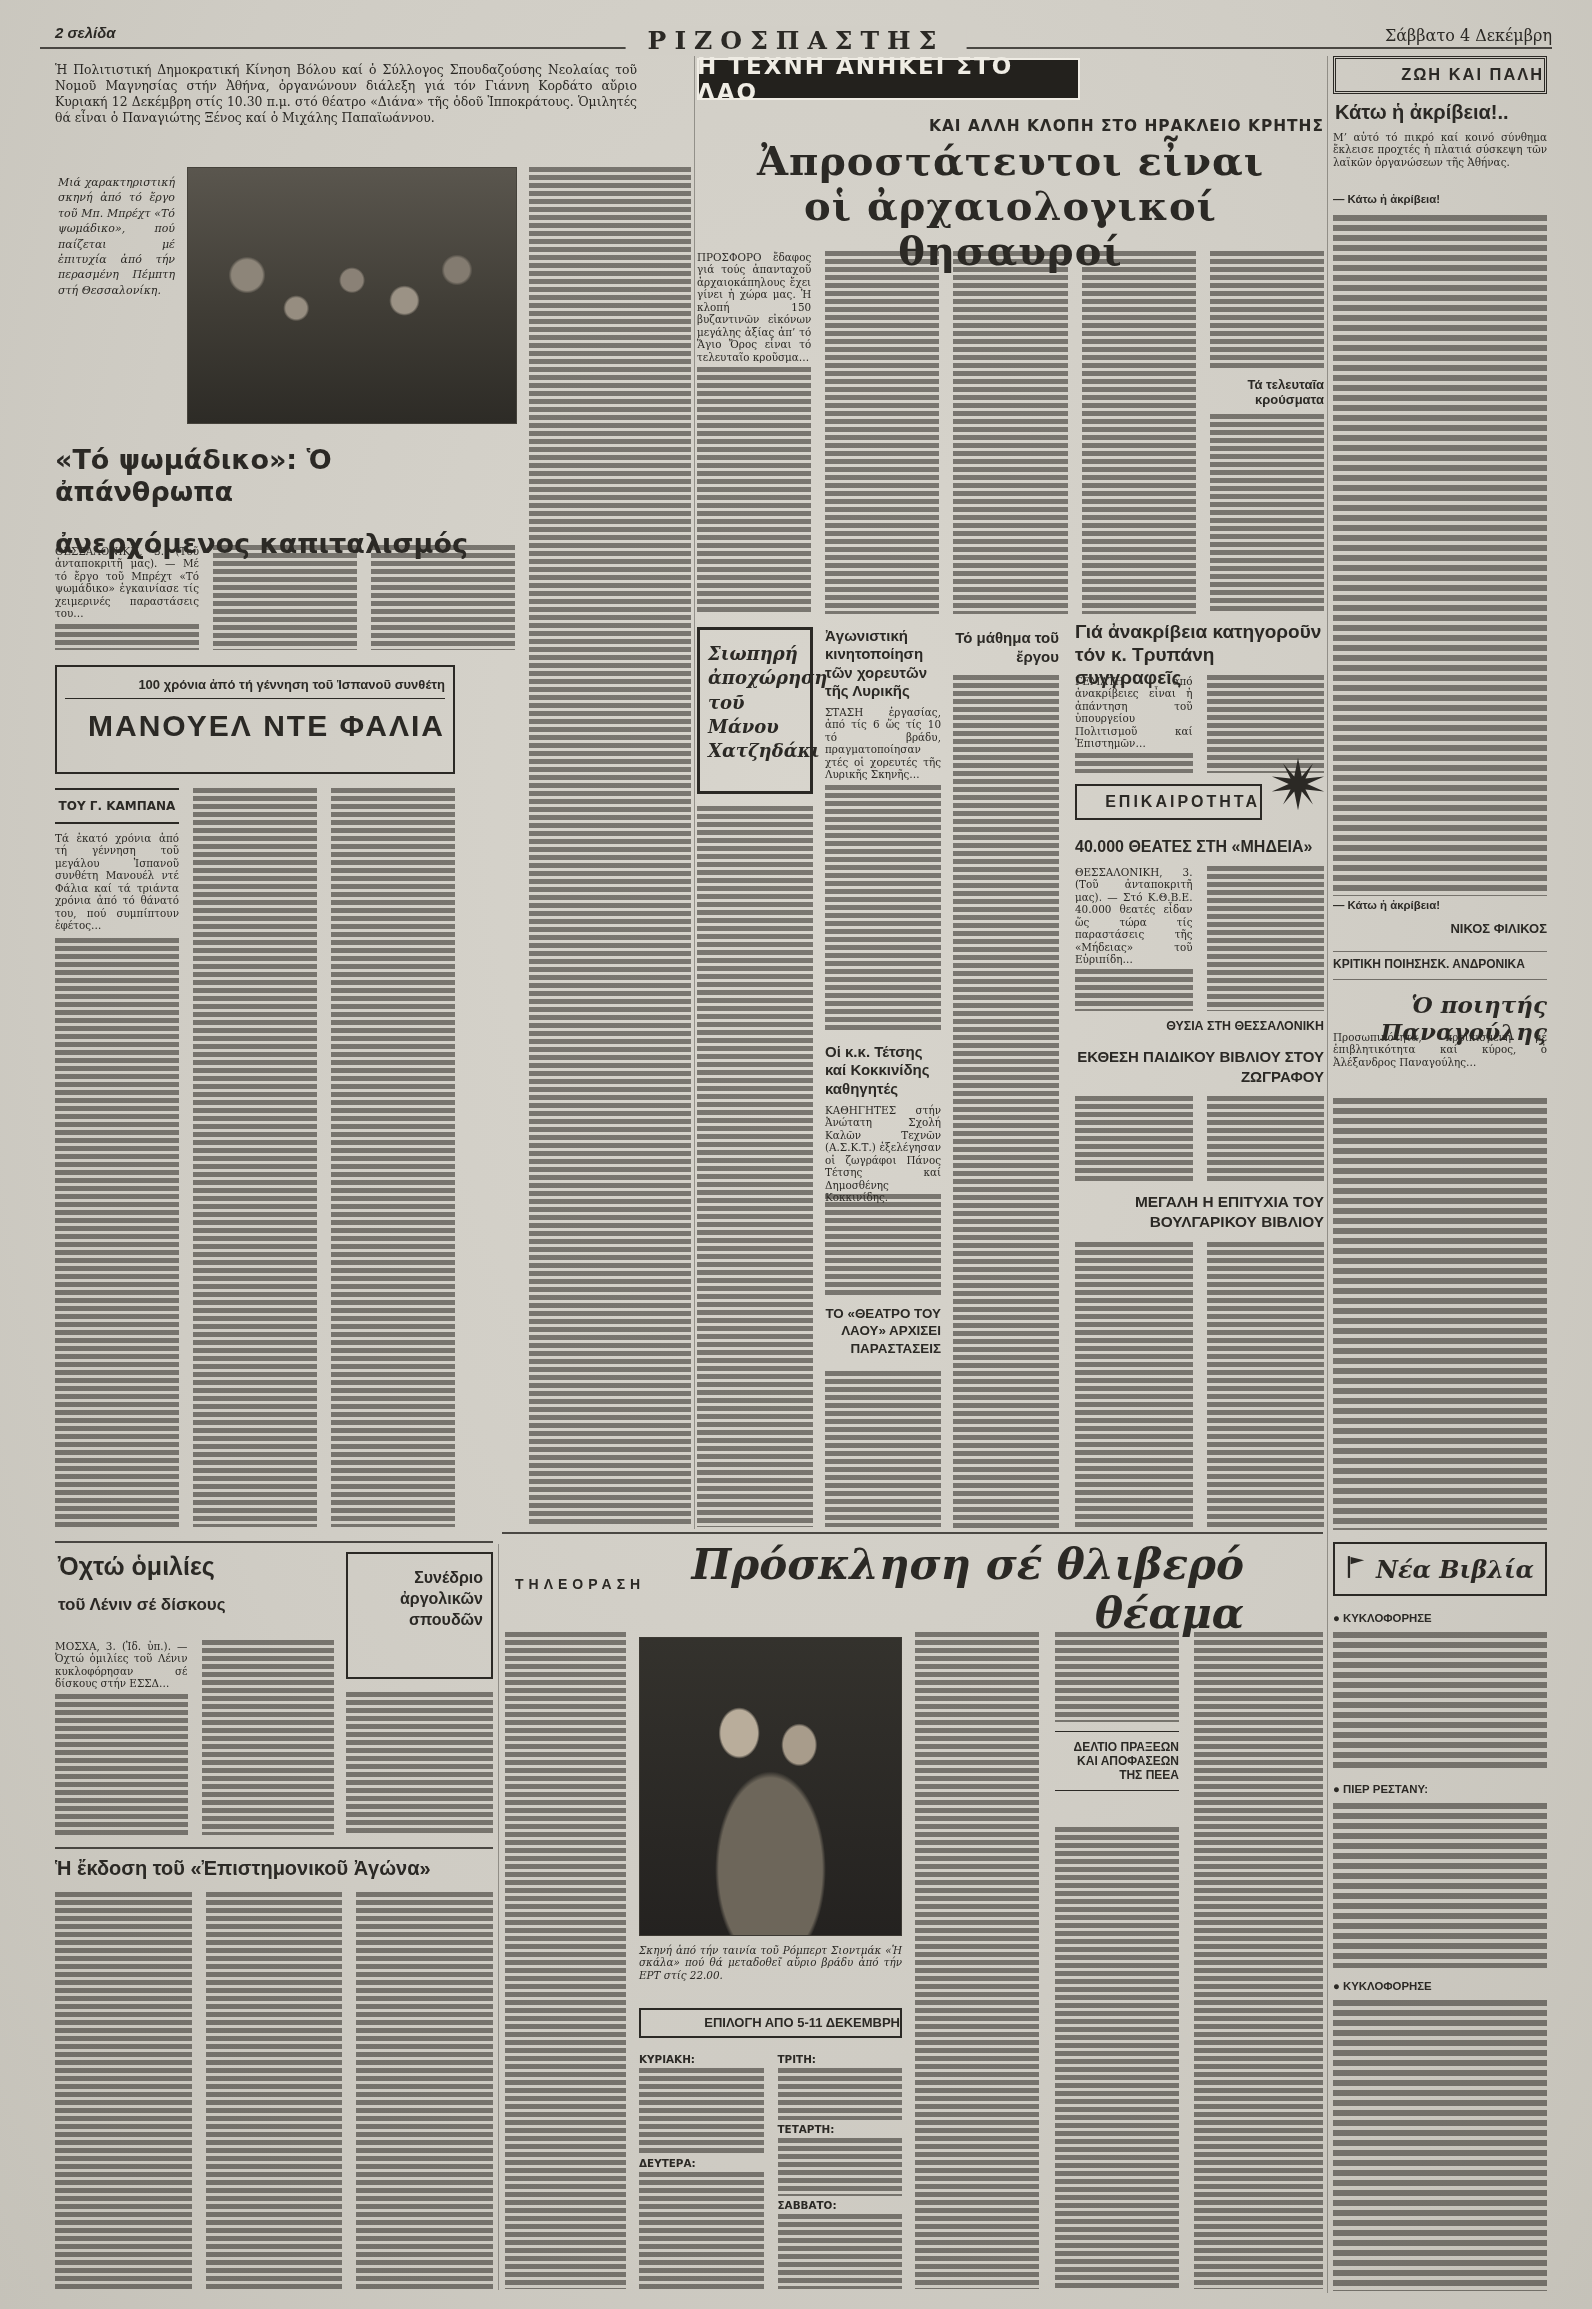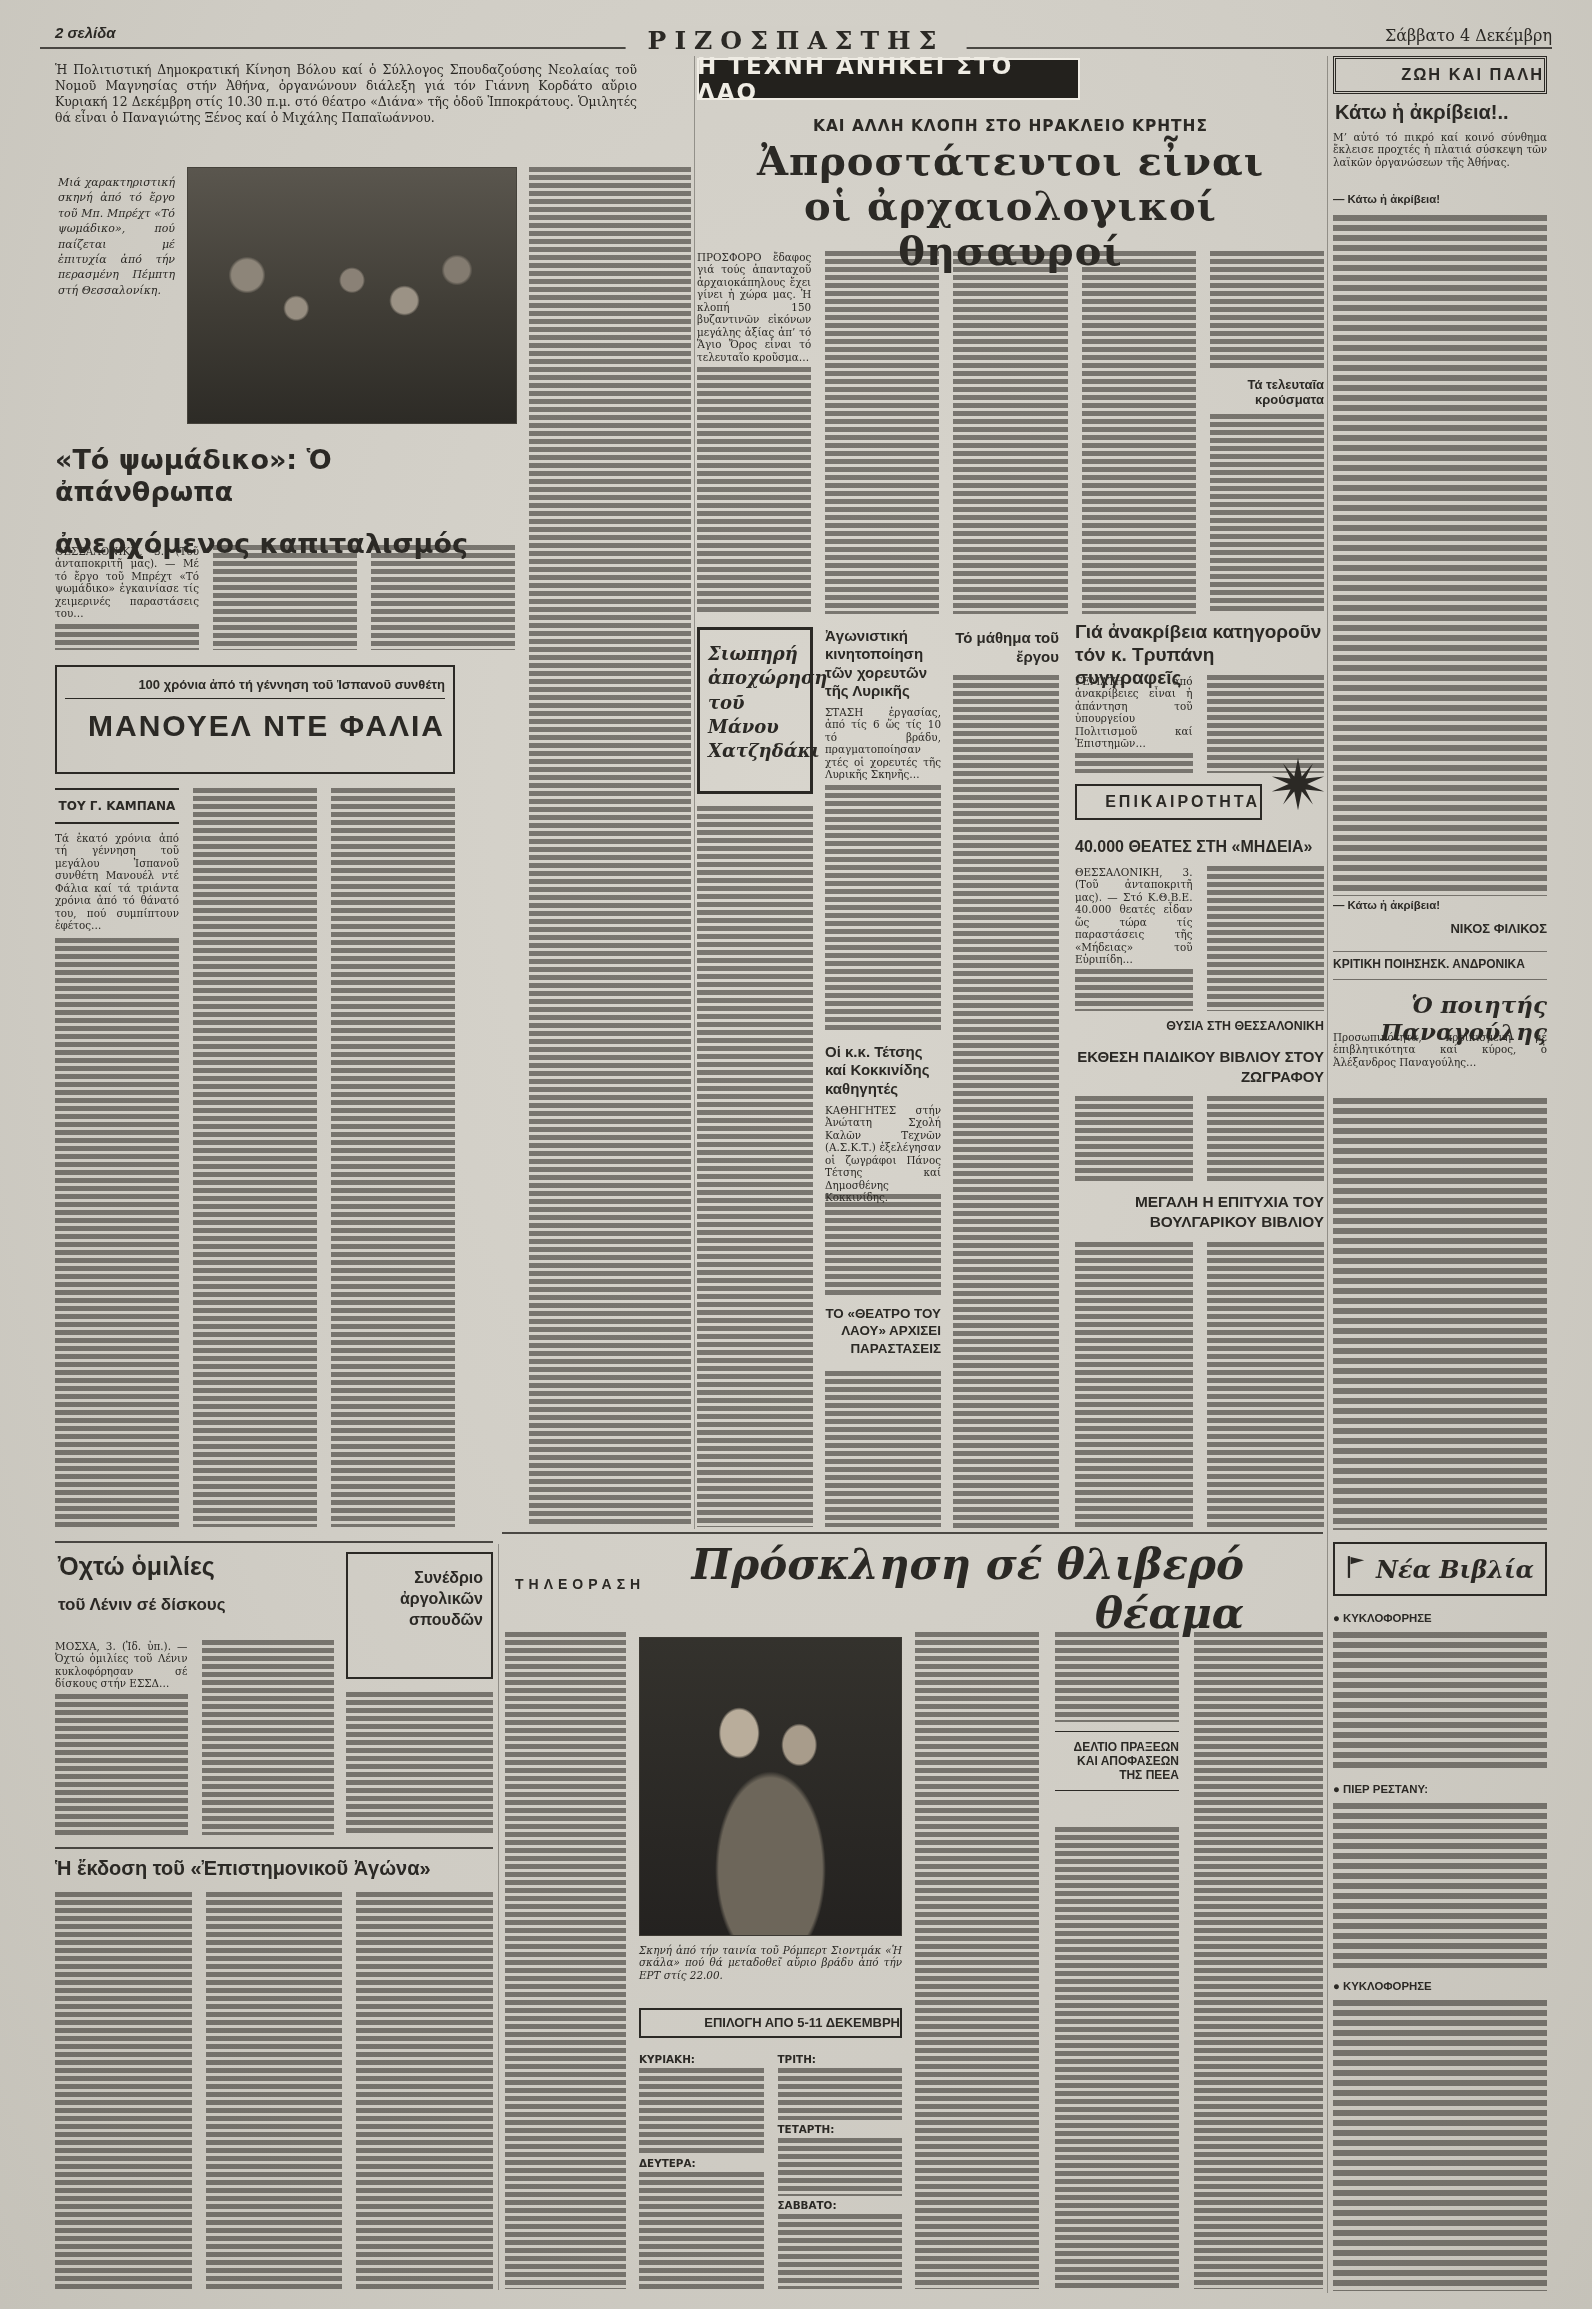--- a/index.html
+++ b/index.html
@@ -22,21 +22,21 @@
   .hr2{position:absolute;height:0;border-top:2px solid rgba(40,38,34,.8)}
   .vr{position:absolute;width:1px;background:rgba(50,47,42,.4)}
   .box1{border:2px solid #2b2925}
   .box-double{border:3px double #2b2925}
   .masthead{font-family:"DejaVu Serif",serif;font-weight:bold;font-size:25px;letter-spacing:8px;background:#d2cfc7;padding:0 22px}
   .banner{background:#23211d;color:#efece4;display:flex;align-items:center;justify-content:center;
           font-family:"DejaVu Sans",sans-serif;font-weight:bold;font-size:23px;letter-spacing:2px;
           box-shadow:inset 0 0 0 2px #efece4, inset 0 0 0 5px #23211d}
   .h-main{font-family:"DejaVu Serif",serif;font-weight:bold;font-size:40px;line-height:1.12;text-align:center;letter-spacing:1px}
   .h-psom{font-family:"DejaVu Sans",sans-serif;font-weight:bold;font-size:27px;line-height:1.18}
-  .kicker{font-family:"DejaVu Sans",sans-serif;font-weight:bold;font-size:15.4px;letter-spacing:1px;text-align:center}
+  .kicker{font-family:"DejaVu Sans",sans-serif;font-weight:bold;font-size:15.4px;letter-spacing:1px;text-align:right}
   .byline{border-top:2px solid #2b2925;border-bottom:2px solid #2b2925;text-align:center;
           font-family:"DejaVu Sans",sans-serif;font-weight:bold;font-size:12px;padding:9px 0}
   .sched-label{font-family:"DejaVu Sans",sans-serif;font-weight:bold;font-size:10.4px;margin:3px 0}
   .photo-theatre{border:1px solid #45423b;
     background:
       radial-gradient(circle at 18% 42%, #8d8579 0 5%, rgba(0,0,0,0) 6%),
       radial-gradient(circle at 33% 55%, #968d80 0 4%, rgba(0,0,0,0) 5%),
       radial-gradient(circle at 50% 44%, #8a8176 0 5%, rgba(0,0,0,0) 6%),
       radial-gradient(circle at 66% 52%, #9b9285 0 5%, rgba(0,0,0,0) 6%),
       radial-gradient(circle at 82% 40%, #837b70 0 4%, rgba(0,0,0,0) 5%),

